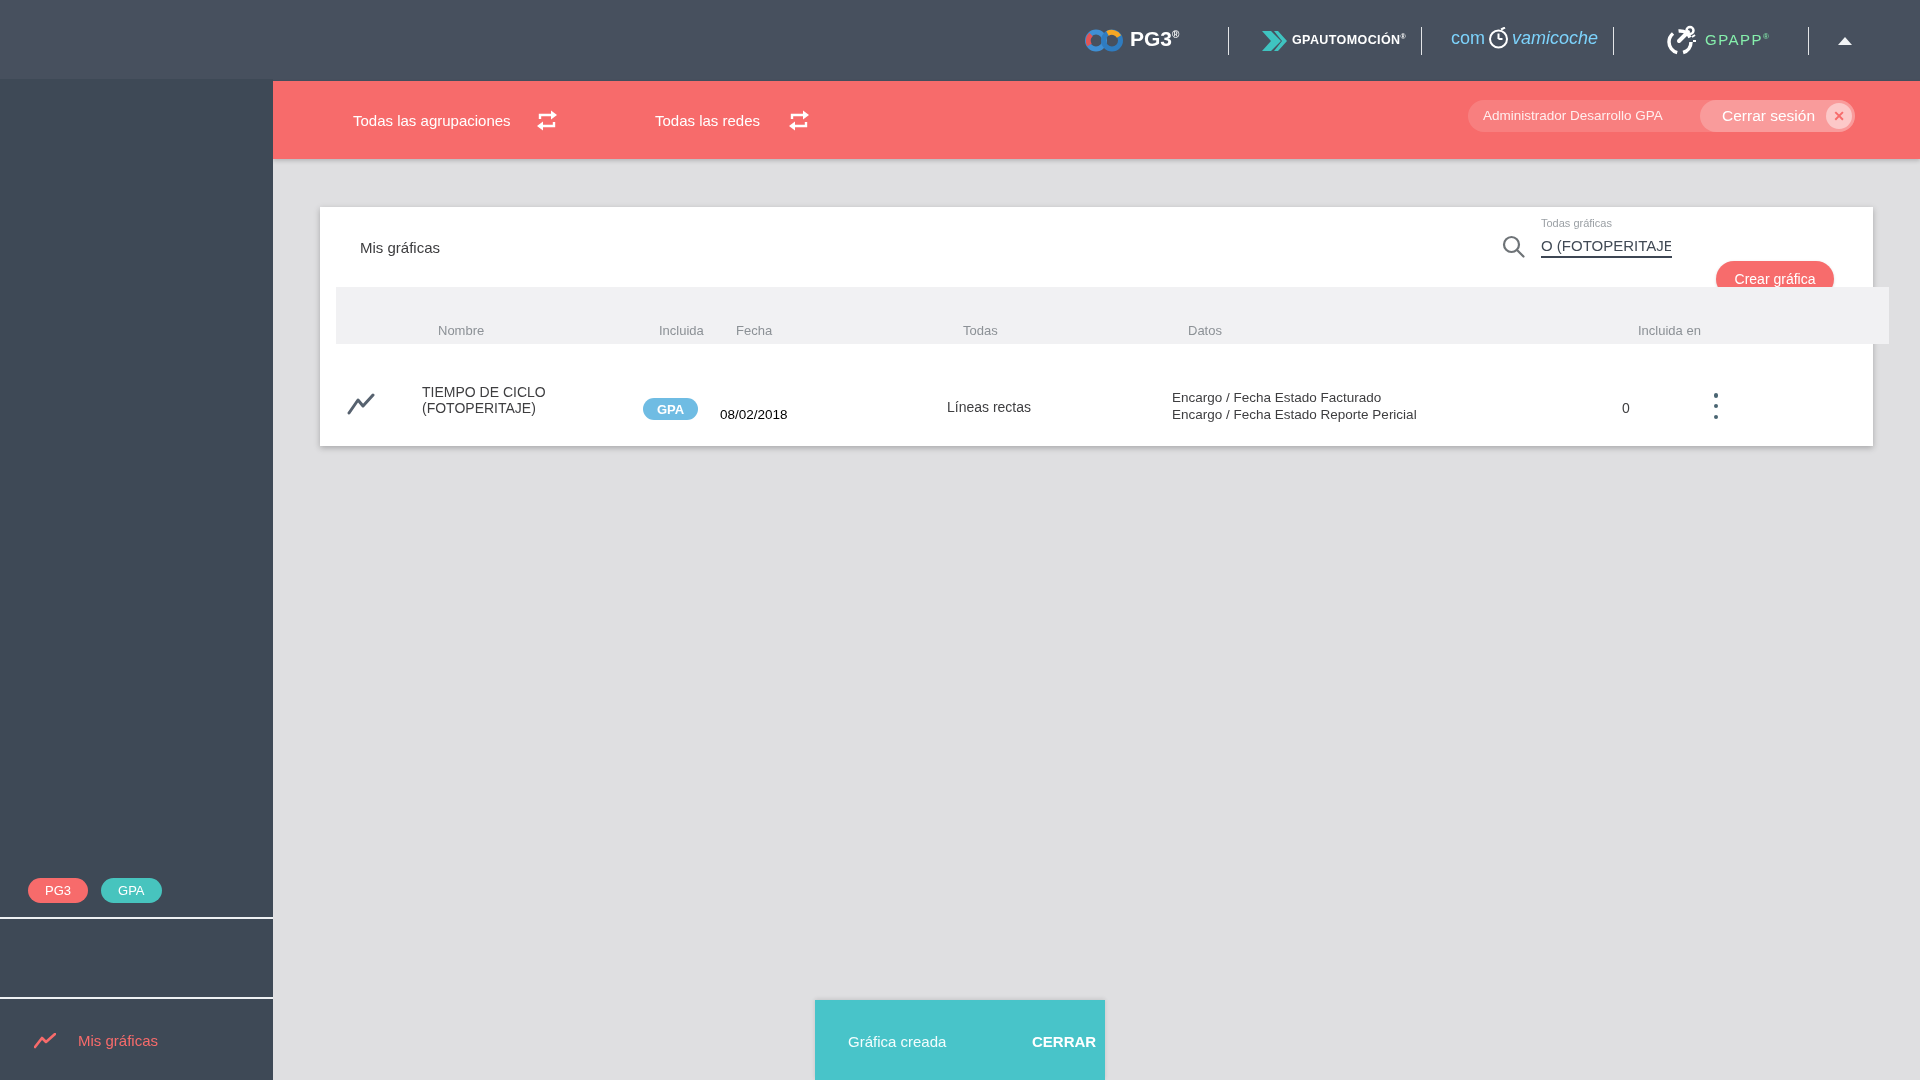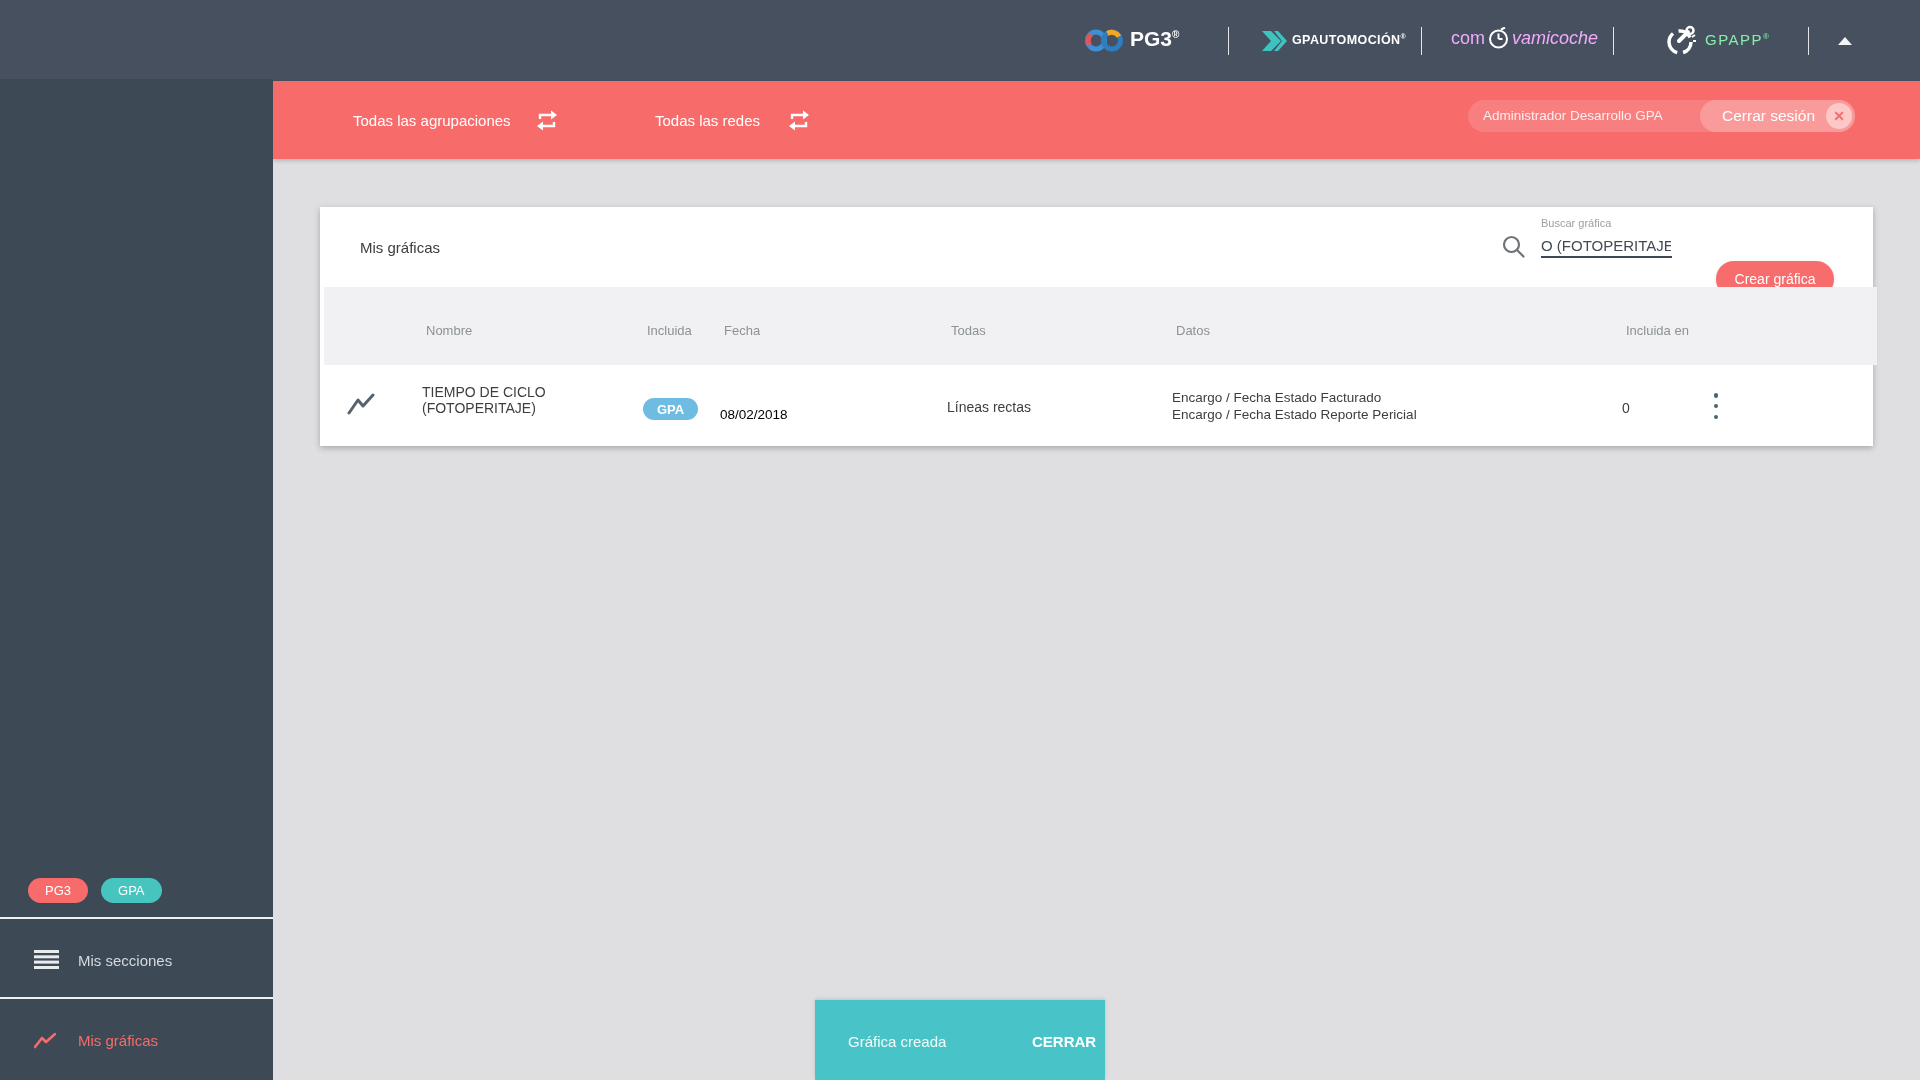--- a/index.html
+++ b/index.html
@@ -12,21 +12,21 @@
   .logo-mark { position:absolute; left:46px; top:16px; }
   .logo-text { position:absolute; left:104px; top:29px; font-size:19px; letter-spacing:0.5px; white-space:nowrap; }
   .logo-text b { color:#2b2b2d; font-weight:bold; }
   .logo-text span.lt { color:#9aa0a6; font-weight:normal; letter-spacing:2px; }
   .logo-text sup { font-size:9px; color:#6d7278; }
   .hdivider { position:absolute; top:27px; width:1px; height:28px; background:rgba(255,255,255,0.85); }
   .pg3-text { position:absolute; left:1130px; top:27px; color:#fff; font-size:21px; font-weight:bold; }
   .pg3-text sup { font-size:10px; }
   .gpauto-text { position:absolute; left:1292px; top:33px; color:#fff; font-size:12.5px; font-weight:bold; letter-spacing:0.4px; }
   .gpauto-text sup { font-size:7px; }
-  .comprova { position:absolute; left:1451px; top:27px; color:#f0abfc; font-size:18px; display:flex; align-items:center; }
+  .comprova { position:absolute; left:1451px; top:27px; color:#7dd3fc; font-size:18px; display:flex; align-items:center; }
   .comprova .post { font-style:italic; }
   .gpapp-text { position:absolute; left:1705px; top:31px; color:#86efac; font-size:15px; letter-spacing:1.5px; }
   .gpapp-text sup { font-size:8px; letter-spacing:0; }
   .collapse-arrow { position:absolute; left:1838px; top:37px; width:0; height:0; border-left:7px solid transparent; border-right:7px solid transparent; border-bottom:8px solid #f2f4f6; cursor:pointer; }
 
   
   .filter-bar { position:absolute; left:273px; top:81px; width:1647px; height:78px; background:#f76b6b; box-shadow:0 2px 4px rgba(0,0,0,0.18); }
   .fb-label { position:absolute; color:#ffffff; font-size:15px; top:31px; white-space:nowrap; }
   .fb-swap { position:absolute; top:29px; cursor:pointer; }
   .user-pill { position:absolute; left:1195px; top:19px; width:387px; height:32px; border-radius:16px; background:rgba(255,255,255,0.14); }
@@ -52,21 +52,21 @@
   .card { position:absolute; left:320px; top:207px; width:1553px; height:239px; background:#ffffff; box-shadow:0 2px 6px rgba(0,0,0,0.25); }
   .card-title { position:absolute; left:40px; top:32px; font-size:15px; color:#3d3d3f; }
   .search-icon { position:absolute; left:1182px; top:28px; cursor:pointer; }
   .search-label { position:absolute; left:1221px; top:10px; font-size:11px; color:#9ba0a5; }
   .search-input { position:absolute; left:1221px; top:27px; width:130px; height:22px; display:flex; align-items:center; cursor:text; overflow:hidden; }
   .search-input .val { font-size:15px; color:#414a55; white-space:nowrap; }
   .search-input .caret { width:1px; height:18px; background:#2e3844; margin-left:1px; }
   .search-underline { position:absolute; left:1221px; top:49px; width:131px; height:2px; background:#3d4653; }
   .create-btn { position:absolute; left:1396px; top:23px; width:118px; height:36px; border-radius:18px; background:#f76c6c; color:#ffffff; font-size:14px; border:none; display:flex; align-items:center; justify-content:center; cursor:pointer; box-shadow:0 1px 3px rgba(0,0,0,0.15);margin-top:31px; }
 
-  .thead { position:absolute; left:4px; top:80px; width:1553px; height:78px; background:#f1f1f3; }
+  .thead { position:absolute; left:16px; top:80px; width:1553px; height:57px; background:#f1f1f3; }
   .th { position:absolute; top:36px; font-size:13px; color:#8c9196; white-space:nowrap; }
   .trow { position:absolute; left:0; top:159px; width:1553px; height:80px; background:#ffffff; cursor:pointer; }
   .row-chart-icon { position:absolute; left:27px; top:27px; }
   .cell-name { position:absolute; left:102px; top:19px; font-size:14px; line-height:15.5px; color:#3e3e40; }
   .cell-badge { position:absolute; left:323px; top:32px; width:55px; height:22px; border-radius:11px; background:#6fbce3; color:#fff; font-size:13px; font-weight:bold; display:flex; align-items:center; justify-content:center; }
   .cell-date { position:absolute; left:400px; top:33px; font-size:13.5px; color:#000000;margin-top:8px; }
   .cell-type { position:absolute; left:627px; top:33px; font-size:14px; color:#3e3e40; }
   .cell-datos { position:absolute; left:852px; top:24px; font-size:13.5px; line-height:16.5px; color:#3e3e40; }
   .cell-zero { position:absolute; left:1302px; top:34px; font-size:14px; color:#3e3e40; }
   .row-menu { position:absolute; left:1389px; top:27px; width:14px; height:26px; display:flex; flex-direction:column; align-items:center; justify-content:space-between; cursor:pointer; }
@@ -156,47 +156,38 @@
         </div>
     </div>
   </div>
 
   <div class="sidebar">
     <div class="sb-badges">
       <div class="sb-badge red">PG3</div>
       <div class="sb-badge teal">GPA</div>
     </div>
     <div class="sb-divider" style="top:838px"></div>
-    <div class="sb-item normal" style="top:840px">
-      <svg class="sb-icon" width="25" height="19" viewBox="0 0 25 19">
-        <rect x="0" y="0" width="25" height="3" fill="#e8ecef"></rect>
-        <rect x="0" y="5.3" width="25" height="3" fill="#e8ecef"></rect>
-        <rect x="0" y="10.6" width="25" height="3" fill="#e8ecef"></rect>
-        <rect x="0" y="16" width="25" height="3" fill="#e8ecef"></rect>
-      </svg>
-      <div class="sb-label">Mis secciones</div>
-    </div>
     <div class="sb-divider" style="top:918px"></div>
     <div class="sb-item active" style="top:920px">
       <svg class="sb-icon" style="top:34px" width="22" height="16" viewBox="0 0 22 16">
         <polyline points="1,14 8,5 12,9 21,1" fill="none" stroke="#f76b6b" stroke-width="2.6" stroke-linecap="round" stroke-linejoin="round"></polyline>
       </svg>
       <div class="sb-label">Mis gráficas</div>
     </div>
   </div>
 
   <div class="card">
     <div class="card-title">Mis gráficas</div>
 
     <svg class="search-icon" width="23" height="23" viewBox="0 0 23 23">
       <circle cx="9.5" cy="9.5" r="7.5" fill="none" stroke="#6e7377" stroke-width="2.2"></circle>
       <line x1="15" y1="15" x2="21.5" y2="21.5" stroke="#6e7377" stroke-width="2.2" stroke-linecap="round"></line>
     </svg>
 
-    <div class="search-label">Buscar gráfica</div>
+    <div class="search-label">Todas gráficas</div>
     <div class="search-input">
       <span class="val">O (FOTOPERITAJE)</span>
       <span class="caret"></span>
     </div>
     <div class="search-underline"></div>
 
     <button class="create-btn">Crear gráfica</button>
 
     <div class="thead">
       <div class="th" style="left:102px">Nombre</div>

